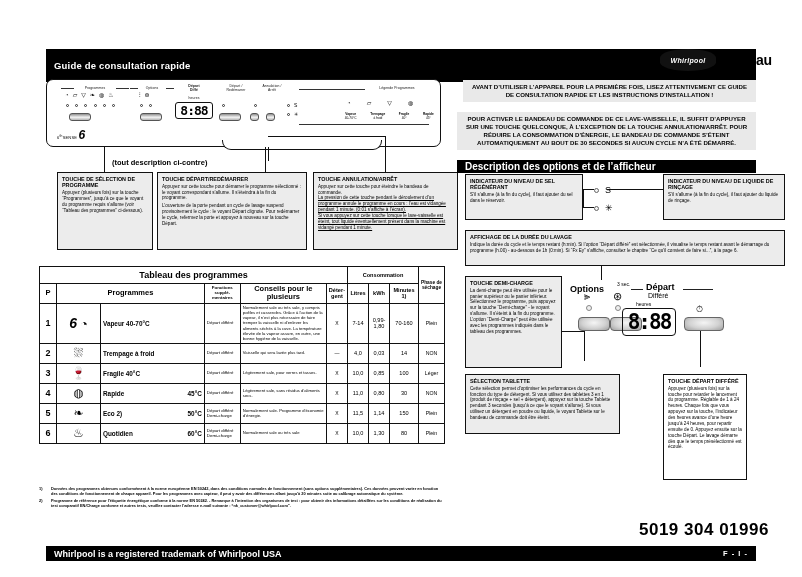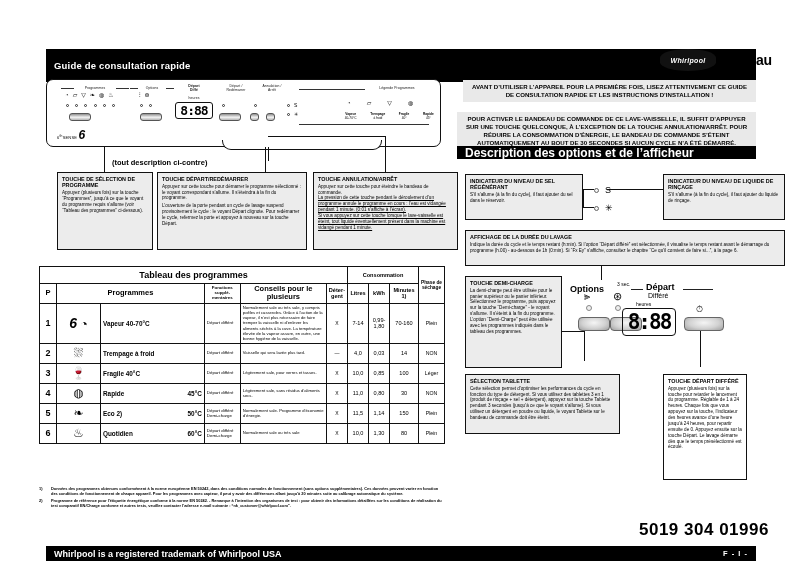--- a/index.html
+++ b/index.html
@@ -19,22 +19,22 @@
     background:#000; color:#fff;
     font-weight:bold;
     display:flex; align-items:center;
     padding:0 8px;
   }
   #guide-bar {
     position:absolute; left:46px; top:49px; width:710px; height:33px;
     font-size:9.5px; letter-spacing:.2px;
   }
   #desc-bar {
-    position:absolute; left:457px; top:146px; width:299px; height:13px;
-    font-size:12px;
+    position:absolute; left:457px; top:160px; width:299px; height:13px;
+    font-size:10px;
   }
   #trademark-bar {
     position:absolute; left:46px; top:546px; width:710px; height:15px;
     font-size:9px;
   }
   #trademark-bar .code { margin-left:auto; font-size:7.5px; letter-spacing:1px; }
 
   
   #panel {
     position:absolute; left:46px; top:79px; width:395px; height:68px;

